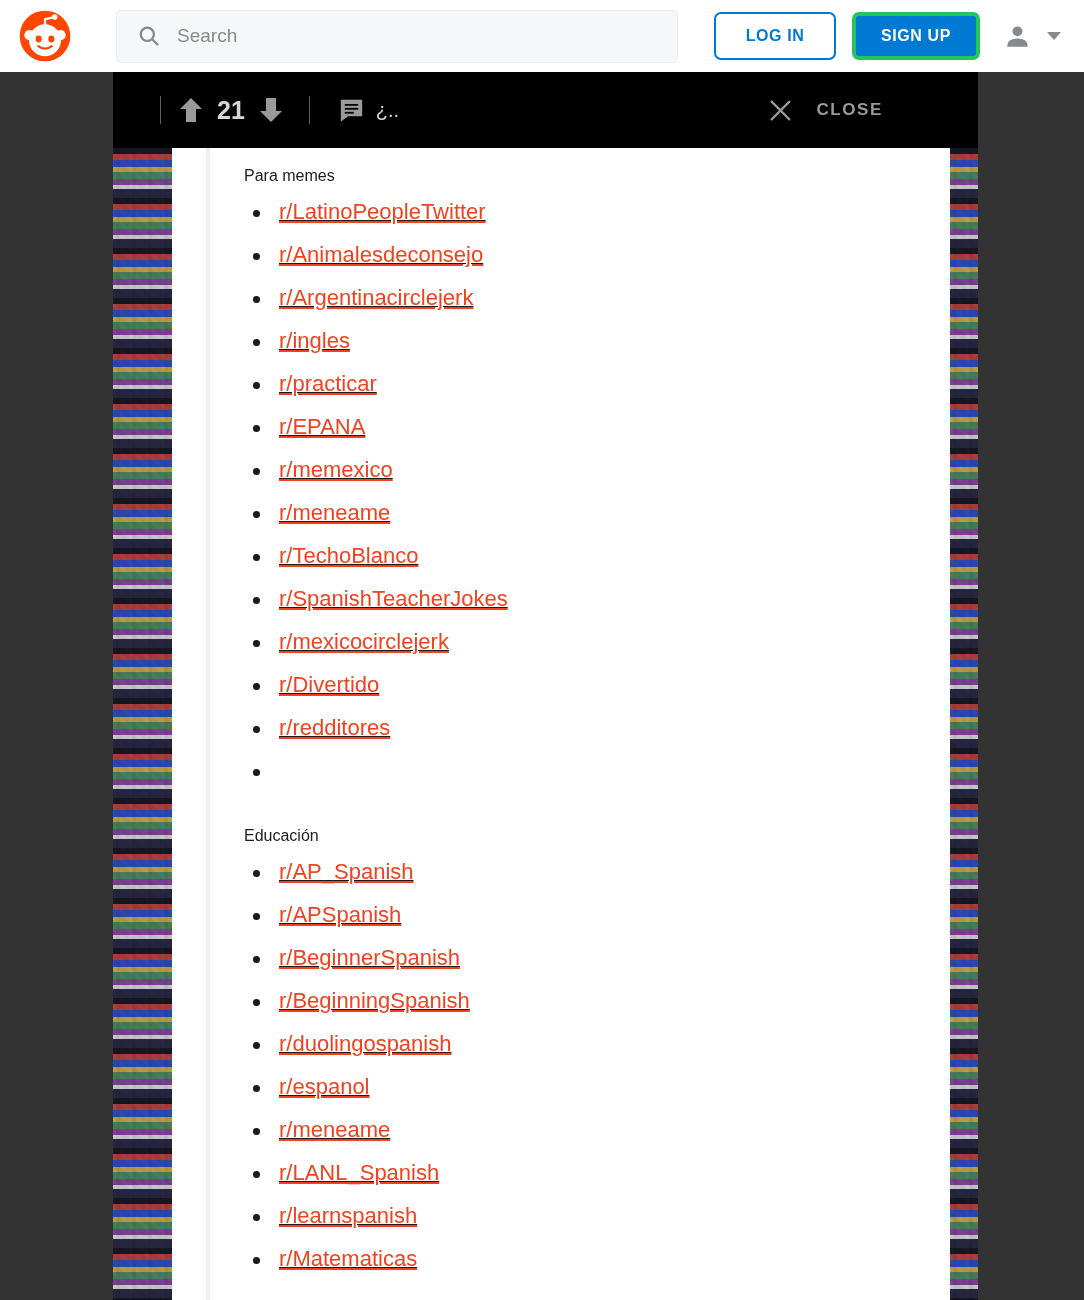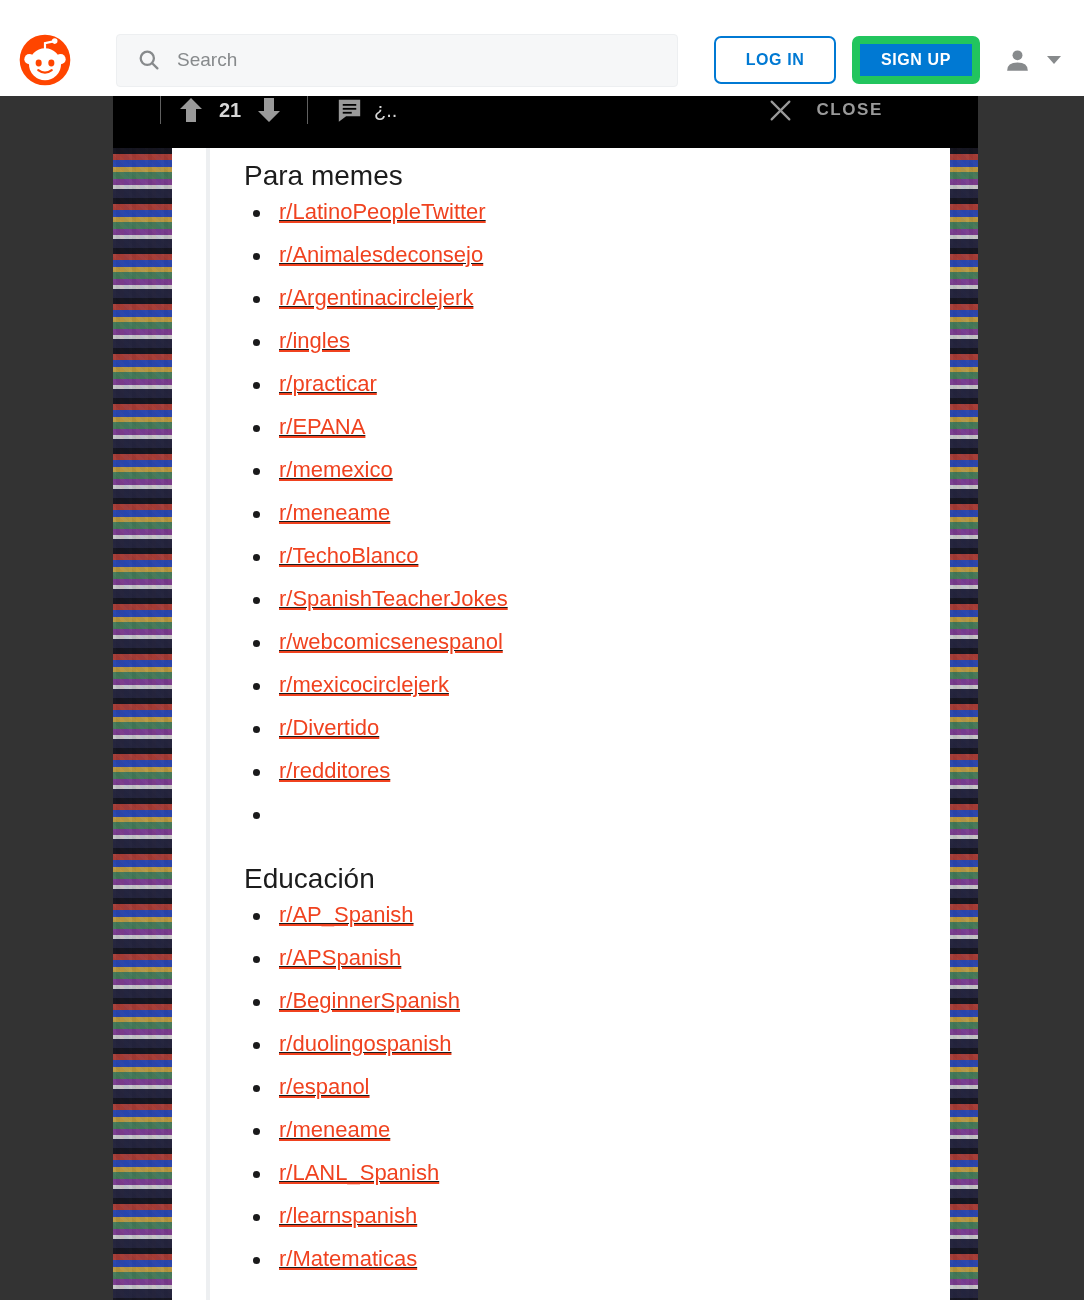--- a/index.html
+++ b/index.html
@@ -11,21 +11,20 @@
   }
 
   
   #topnav {
     position: absolute; top: 0; left: 0;
     width: 1084px; height: 72px;
     background: #ffffff;
     display: flex; align-items: center;
     box-sizing: border-box;
     z-index: 40;
-    margin-top: 24px;
   }
   #snoo { margin-left: 18px; width: 54px; height: 54px; flex: 0 0 auto; }
   #searchbox {
     margin-left: 44px;
     width: 562px; height: 53px;
     background: #f6f7f8;
     border: 1px solid #edeff1;
     border-radius: 4px;
     display: flex; align-items: center;
     box-sizing: border-box;
@@ -52,21 +51,21 @@
     box-sizing: border-box;
   }
   #login-button {
     margin-left: 36px; width: 122px;
     background: #ffffff; color: #0079d3;
     border: 2px solid #0079d3;
   }
   #signup-button {
     margin-left: 16px; width: 128px;
     background: #0079d3; color: #ffffff;
-    border: 8px solid #22c55e;
+    border: 4px solid #22c55e;
   }
   #account-area {
     margin-left: 24px;
     display: flex; align-items: center; gap: 14px;
     cursor: pointer;
   }
 
   
   #page-bg {
     position: absolute; top: 72px; left: 0;
@@ -118,21 +117,21 @@
   }
   #actionbar .vdiv {
     width: 1px; height: 28px; background: #606060; flex: 0 0 auto;
   }
   #vote-group {
     margin-left: 57px;
     display: flex; align-items: center; gap: 0;
   }
   .votearrow { width: 24px; height: 28px; cursor: pointer; }
   #score {
-    color: #d7d7d7; font-weight: bold; font-size: 20px;
+    color: #d7d7d7; font-weight: bold; font-size: 25px;
     margin: 0 14px; min-width: 26px; text-align: center;
   }
   #comments-group {
     margin-left: 28px; display: flex; align-items: center; gap: 11px; cursor: pointer;
   }
   #comment-count { color: #d7d7d7; font-size: 20px; }
   #close-group {
     margin-left: auto; margin-right: 95px;
     display: flex; align-items: center; gap: 23px; cursor: pointer; justify-content: space-between;
   }
@@ -154,21 +153,21 @@
     position: absolute; top: 0; left: 34px;
     width: 4px; height: 1152px;
     background: #edeff1;
   }
   #post-body {
     position: absolute; top: 0; left: 72px; width: 700px;
     color: #1a1a1b;
   }
 
   .section-heading {
-    font-size: 28px;
+    font-size: 16px;
     line-height: 30px;
     color: #1c1c1c;
     margin: 0;
     padding-top: 13px;
   }
   ul.sublist {
     list-style: none;
     margin: 0; padding: 0;
   }
   ul.sublist li {
@@ -281,32 +280,32 @@
         <li><a>r/LatinoPeopleTwitter</a></li>
         <li><a>r/Animalesdeconsejo</a></li>
         <li><a>r/Argentinacirclejerk</a></li>
         <li><a>r/ingles</a></li>
         <li><a>r/practicar</a></li>
         <li><a>r/EPANA</a></li>
         <li><a>r/memexico</a></li>
         <li><a>r/meneame</a></li>
         <li><a>r/TechoBlanco</a></li>
         <li><a>r/SpanishTeacherJokes</a></li>
-        <li><a>r/webcomicsenespanol</a></li>
         <li><a>r/mexicocirclejerk</a></li>
         <li><a>r/Divertido</a></li>
         <li><a>r/redditores</a></li>
         <li></li>
       </ul>
       <div class="spacer-gap"></div>
       <div class="section-heading">Educación</div>
       <ul class="sublist">
         <li><a>r/AP_Spanish</a></li>
         <li><a>r/APSpanish</a></li>
         <li><a>r/BeginnerSpanish</a></li>
+        <li><a>r/BeginningSpanish</a></li>
         <li><a>r/duolingospanish</a></li>
         <li><a>r/espanol</a></li>
         <li><a>r/meneame</a></li>
         <li><a>r/LANL_Spanish</a></li>
         <li><a>r/learnspanish</a></li>
         <li><a>r/Matematicas</a></li>
       </ul>
     </div>
 </div>
 

